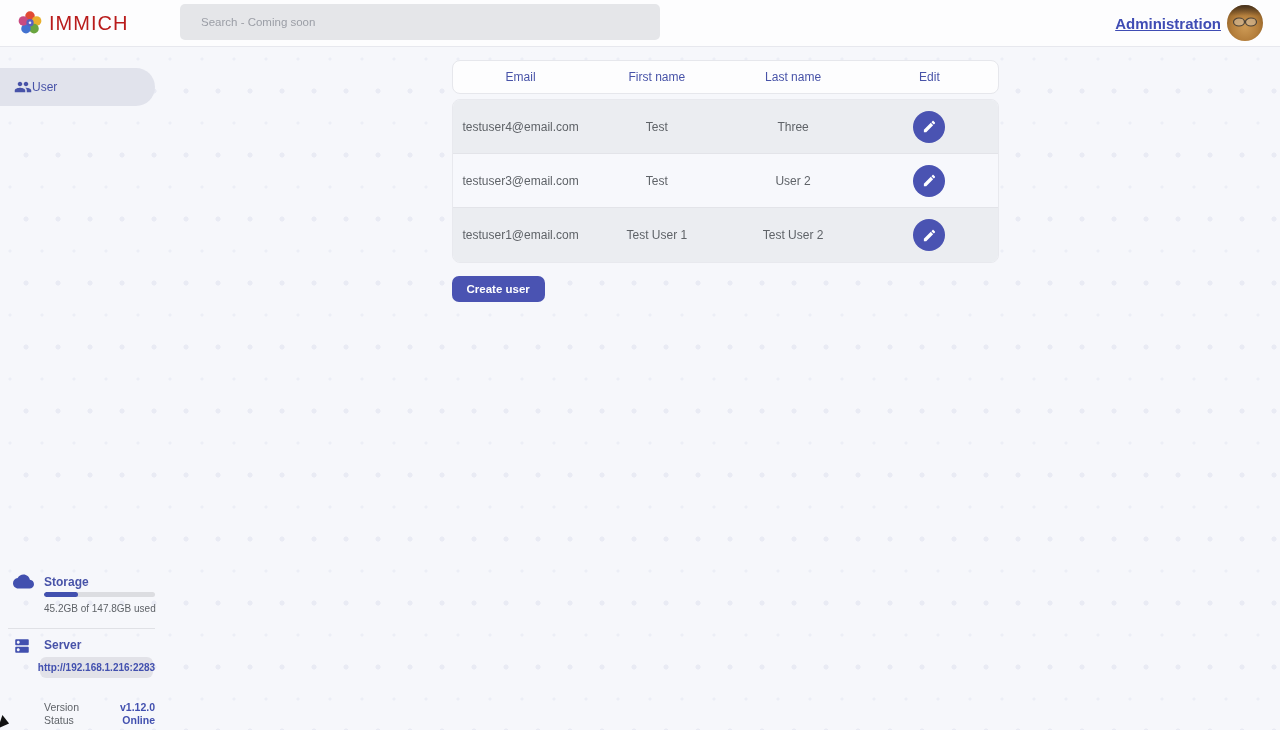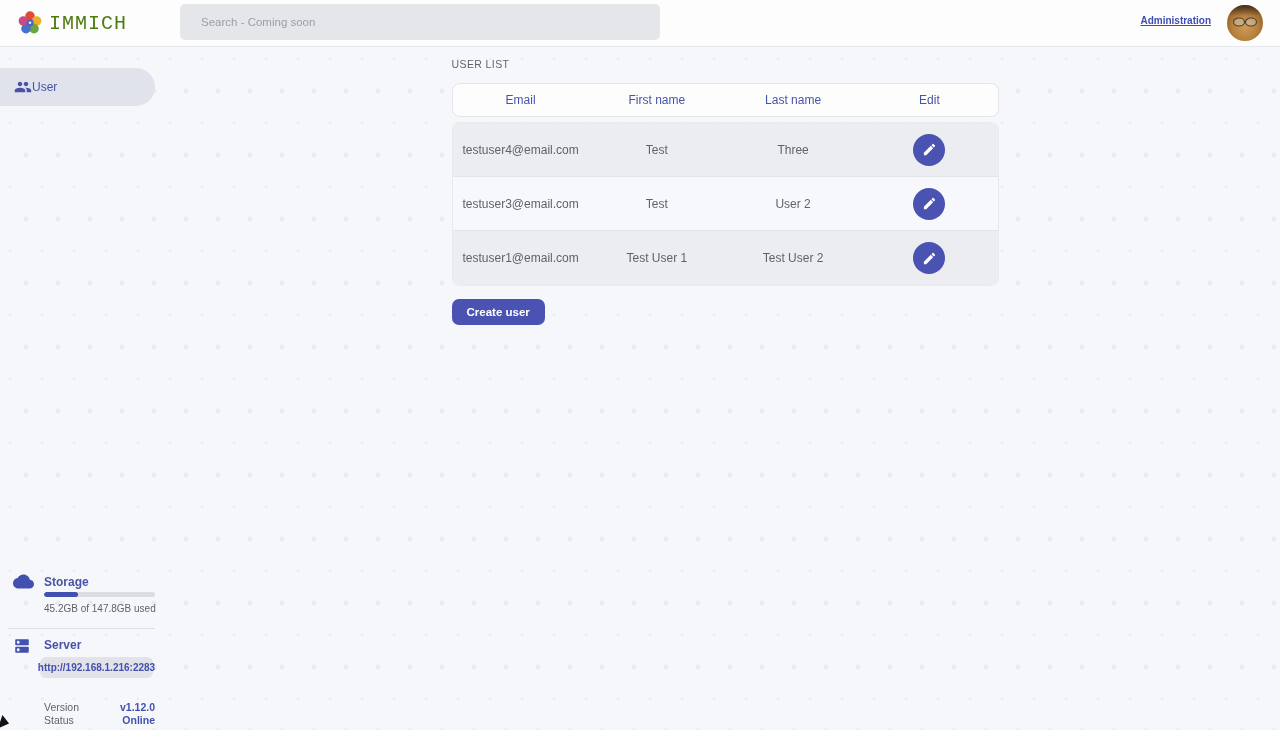--- a/index.html
+++ b/index.html
@@ -15,33 +15,33 @@
   .topbar {
     position: absolute; top: 0; left: 0; width: 1280px; height: 47px;
     background: #fdfdfe;
     border-bottom: 1px solid #e7e8ee;
     display: flex; align-items: center;
     z-index: 5;
   }
   .brand { display: flex; align-items: center; gap: 6px; margin-left: 17px; }
   .brand svg { width: 26px; height: 26px; }
   .brand-name {
-    font-family: Liberation Mono, monospace;
-    font-size: 20px; color: #4d7c0f; letter-spacing: 1px; font-weight: 400;
+    font-family: Liberation Sans, sans-serif;
+    font-size: 20px; color: #b91c1c; letter-spacing: 1px; font-weight: 400;
   }
   .searchbar {
     position: absolute; left: 180px; top: 4px; width: 480px; height: 36px;
     background: #e5e6e9; border: none; border-radius: 5px;
     padding-left: 21px; font-size: 11.5px; color: #555; outline: none;
     font-family: "Liberation Sans", sans-serif;
   }
   .searchbar::placeholder { color: #9b9ea6; }
   .admin-link {
-    position: absolute; right: 69px; top: 15px;
-    font-size: 10px; font-weight: 700; color: #3f4cb4;
+    position: absolute; right: 59px; top: 15px;
+    font-size: 15px; font-weight: 700; color: #3f4cb4;
     text-decoration: underline; cursor: pointer;
   }
   .avatar {
     position: absolute; right: 17px; top: 5px; width: 36px; height: 36px;
     border-radius: 50%; overflow: hidden;
     background: radial-gradient(circle at 50% 62%, #cd9a55 0%, #b57f3c 45%, #8e5f25 78%, #6d471b 100%);
     cursor: pointer;
   }
   .avatar::before {
     content: ""; position: absolute; top: 0; left: 0; right: 0; height: 11px;
@@ -214,21 +214,20 @@
     </div>
     <div class="kv-row version-row">
       <span class="k">Version</span>
       <span class="v">v1.12.0</span>
     </div>
   </div>
 
   <div class="main">
 
     <div class="content-col">
-      <div class="section-label">USER LIST</div>
 
       <div class="table-header">
         <span class="th">Email</span>
         <span class="th">First name</span>
         <span class="th">Last name</span>
         <span class="th">Edit</span>
       </div>
 
       <div class="table-rows">
         <div class="trow alt">

